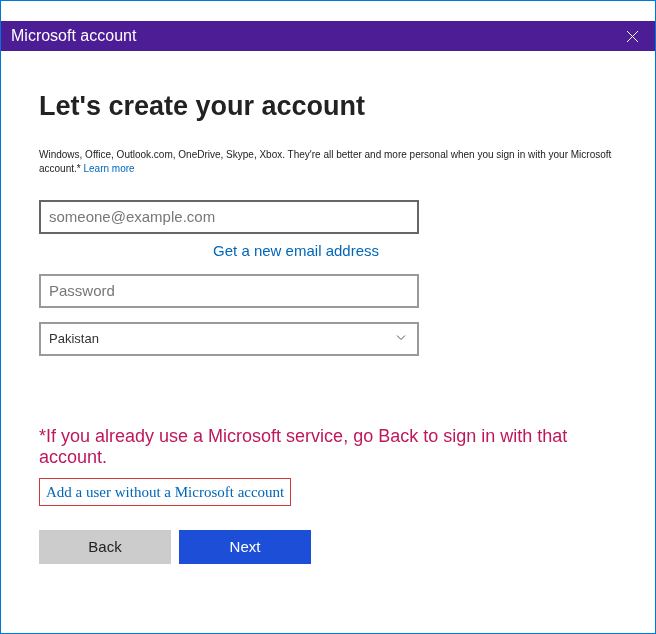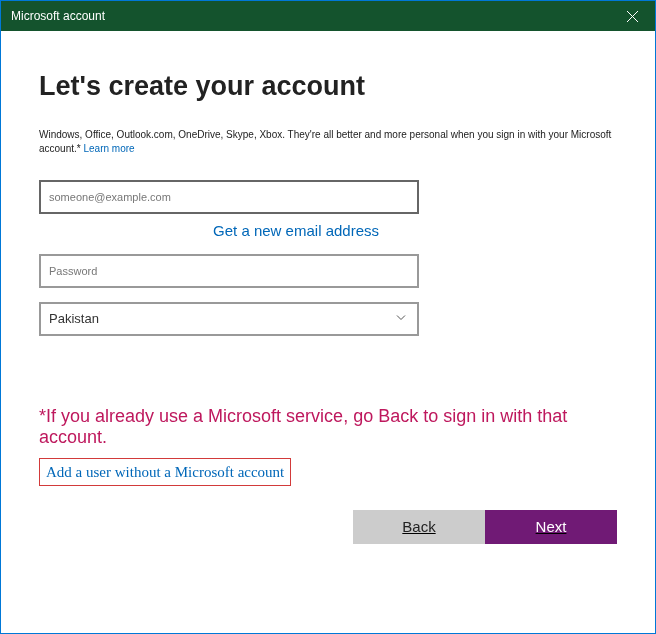--- a/index.html
+++ b/index.html
@@ -5,28 +5,29 @@
     * { box-sizing: border-box; margin: 0; padding: 0; }
     body {
       font-family: "Segoe UI", Tahoma, sans-serif;
       background: #fff;
       width: 656px;
       height: 634px;
       border: 1px solid #0078d7;
       overflow: hidden;
     }
     .titlebar {
-      background: #14532d;
+      background: #4c1d95;
       color: #fff;
       height: 30px;
       display: flex;
       align-items: center;
       justify-content: space-between;
       padding-left: 10px;
-      font-size: 12px;
+      font-size: 16px;
+      margin-top: 20px;
     }
     .close-btn {
       width: 45px;
       height: 30px;
       display: flex;
       align-items: center;
       justify-content: center;
       cursor: pointer;
     }
     .close-btn svg { stroke: #fff; }
@@ -48,21 +49,21 @@
     .link {
       color: #0067b8;
       cursor: pointer;
     }
     .form-group { width: 380px; }
     .text-input {
       width: 100%;
       height: 34px;
       border: 2px solid #999;
       padding: 0 8px;
-      font-size: 11px;
+      font-size: 15px;
       font-family: inherit;
       color: #333;
       outline: none;
       margin-bottom: 14px;
     }
     .text-input::placeholder { color: #777; }
     .email-input { border-color: #666; }
     .new-email-row {
       width: 380px;
       text-align: right;
@@ -106,34 +107,33 @@
       margin-bottom: 24px;
     }
     .alt-link {
       color: #0067b8;
       font-size: 15px;
       cursor: pointer;
       font-family: Liberation Serif, serif;
     }
     .button-row {
       display: flex;
-      justify-content: flex-end;
+      gap: 8px;
       padding-right: 0;
-      text-decoration: underline;
     }
     .btn {
       width: 132px;
       height: 34px;
       border: none;
       font-size: 15px;
       font-family: inherit;
       cursor: pointer;
     }
     .btn-back { background: #ccc; color: #222; }
-    .btn-next { background: #701a75; color: #fff; }
+    .btn-next { background: #1d4ed8; color: #fff; }
   </style>
 </head>
 <body>
 
 <div class="titlebar">
   <span>Microsoft account</span>
   <div class="close-btn">
     <svg width="11" height="11" viewBox="0 0 11 11">
       <line x1="0" y1="0" x2="11" y2="11" stroke-width="1"></line>
       <line x1="11" y1="0" x2="0" y2="11" stroke-width="1"></line>

